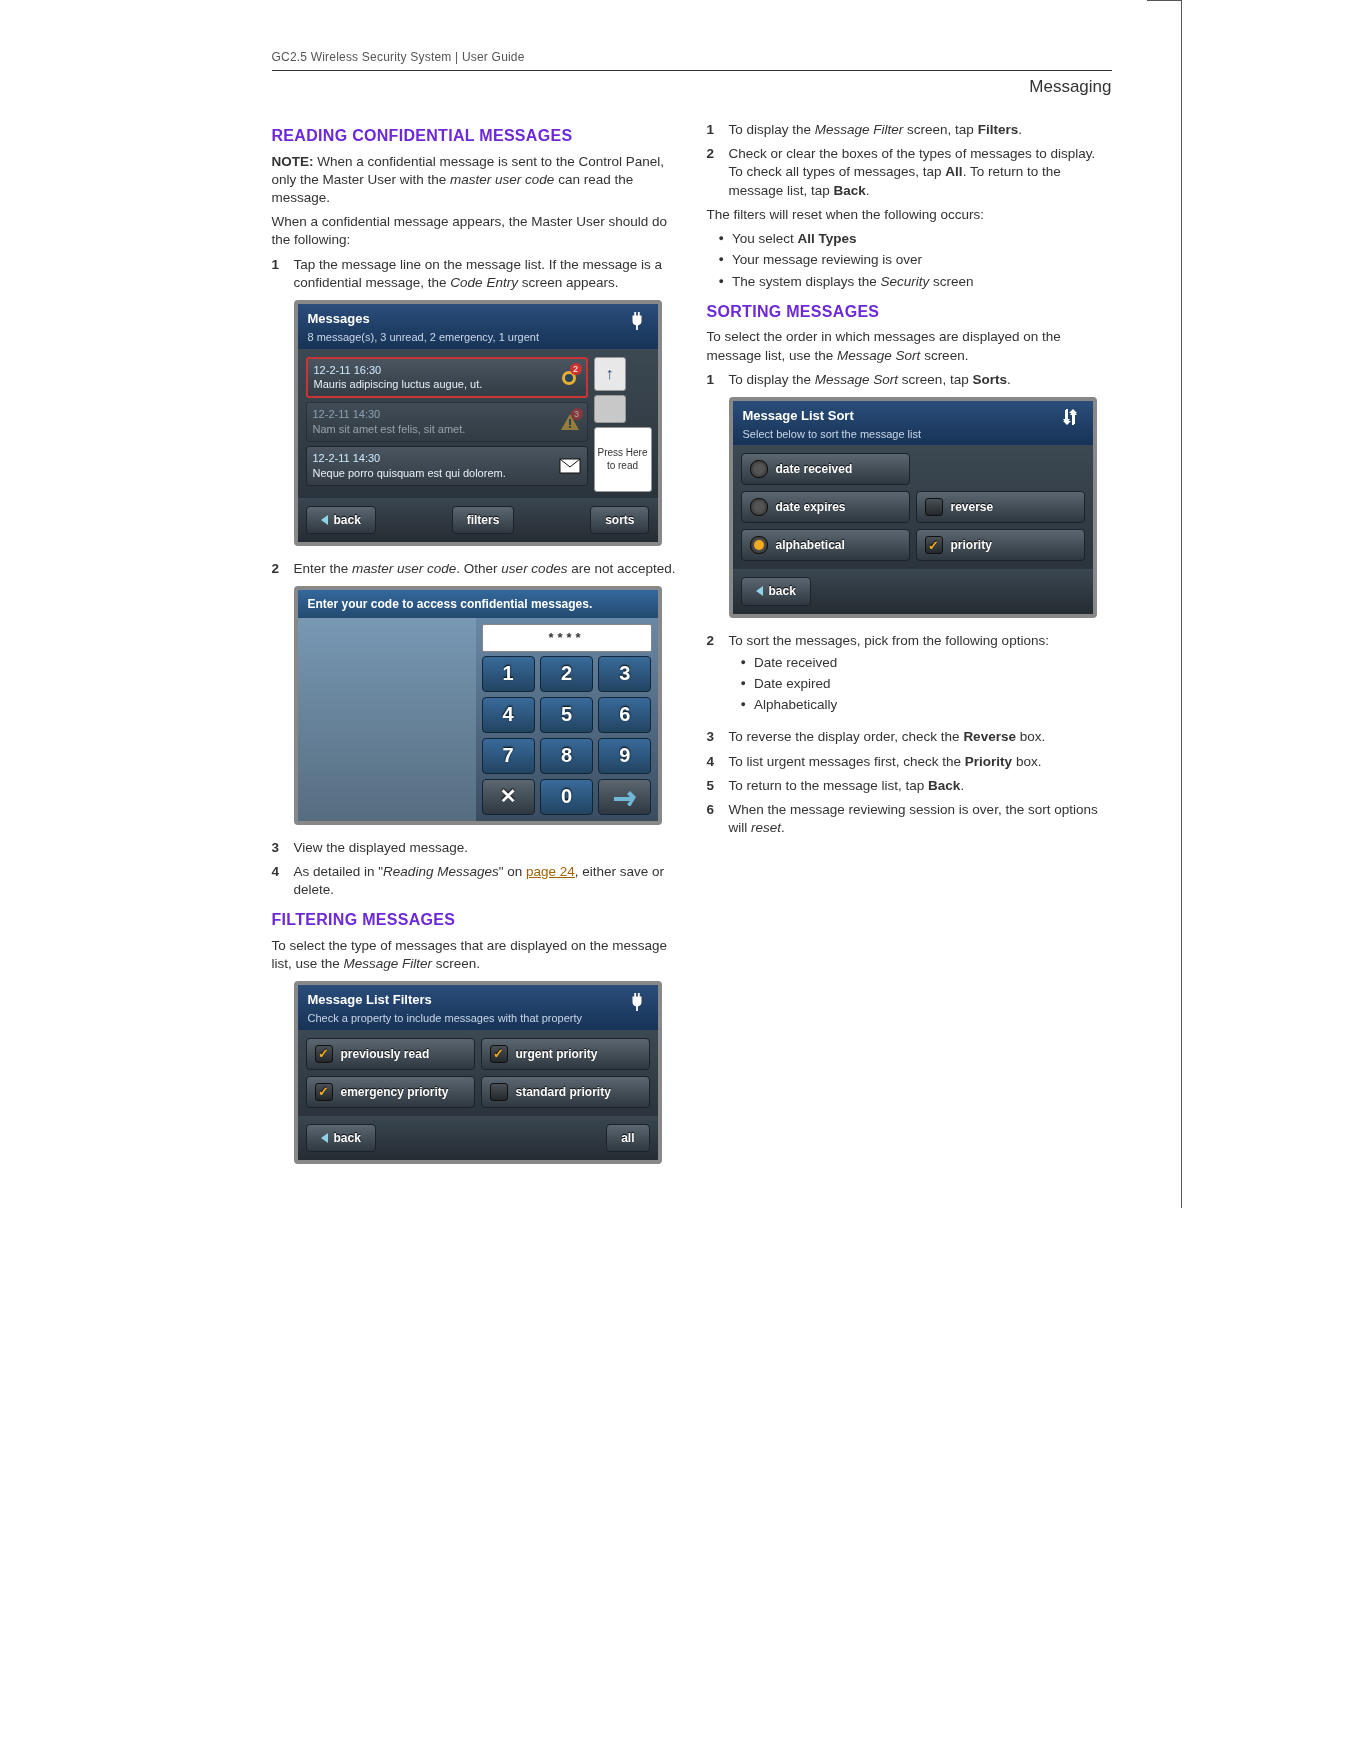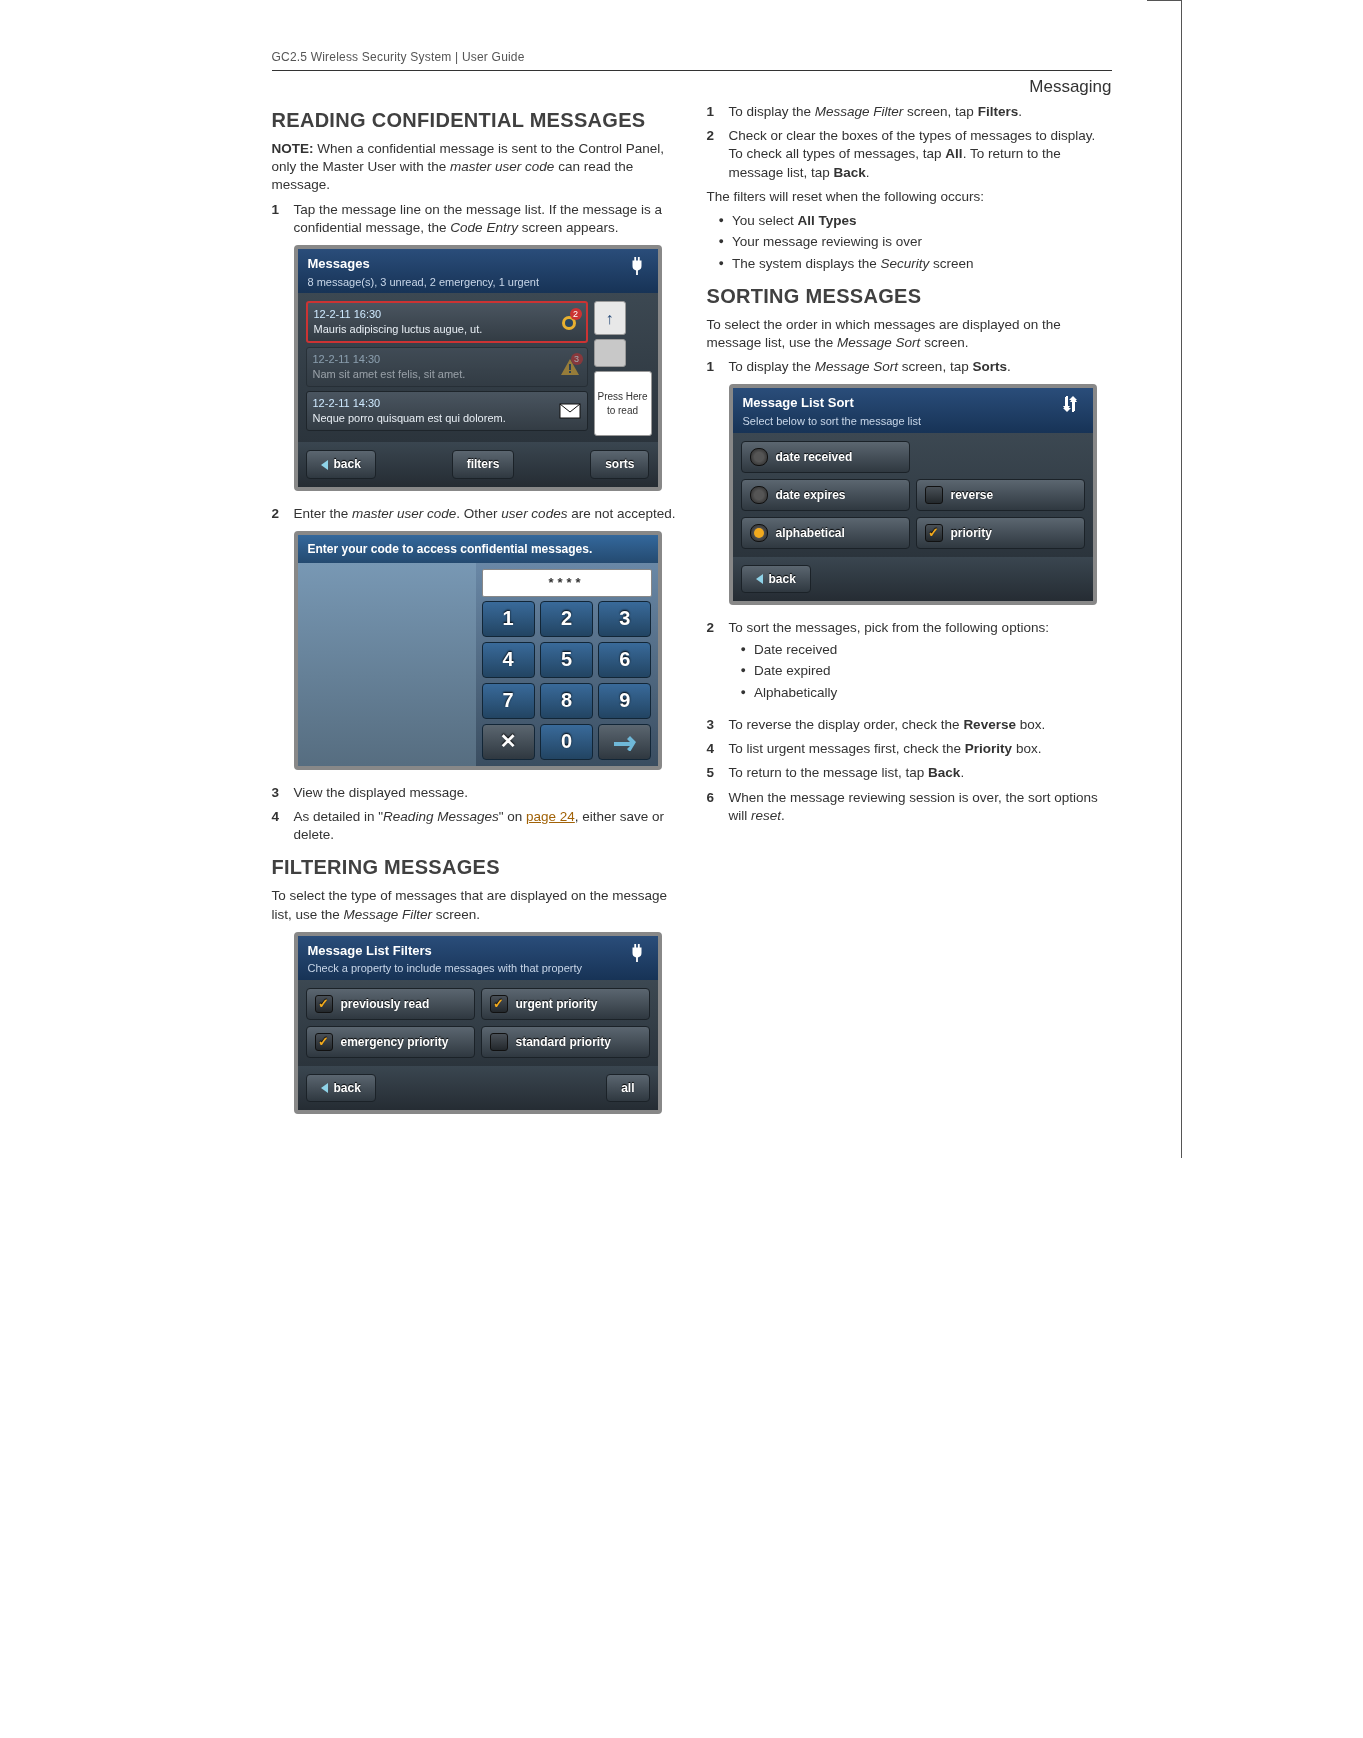--- a/index.html
+++ b/index.html
@@ -27,35 +27,36 @@
   .top-rule {
     border: none;
     border-top: 1px solid #333;
     margin: 4px 0 6px 0;
   }
   .section-label {
     text-align: right;
     font-size: 17px;
     font-family: "Arial Narrow", Arial, sans-serif;
     color: #333;
+    margin-bottom: 18px;
   }
   .columns {
     display: flex;
     gap: 30px;
   }
   .col {
     flex: 1;
     font-size: 13.5px;
     line-height: 1.35;
   }
   h2.section-title {
     font-family: "Arial Narrow", Arial, sans-serif;
     font-weight: bold;
-    font-size: 20px;
-    color: #404040;
+    font-size: 16px;
+    color: #6d28d9;
     letter-spacing: 0.3px;
     margin: 10px 0 6px 0;
   }
   p { margin: 6px 0; }
   ol.numlist {
     list-style: none;
     padding: 0;
     margin: 6px 0;
   }
   ol.numlist > li {
@@ -315,20 +316,21 @@
 <div class="columns">
 
 <div class="col">
 
   <h2 class="section-title">READING CONFIDENTIAL MESSAGES</h2>
 
   <p>
     <b>NOTE:</b><span> When a confidential message is sent to the Control Panel, only the Master User with the </span><i>master user code</i><span> can read the message.</span>
   </p>
 
+  <p>When a confidential message appears, the Master User should do the following:</p>
 
   <ol class="numlist">
     <li>
       <span class="num">1</span>
       <span class="body">
         <span>Tap the message line on the message list. If the message is a confidential message, the </span><i>Code Entry</i><span> screen appears.</span>
       </span>
     </li>
   </ol>
 

